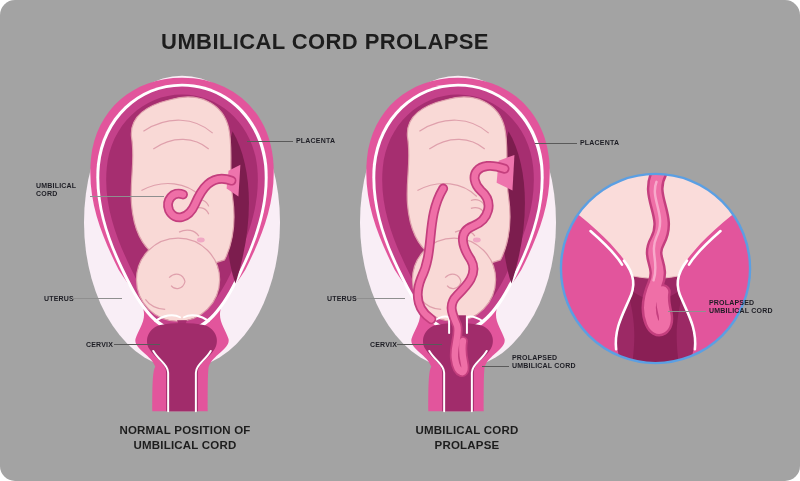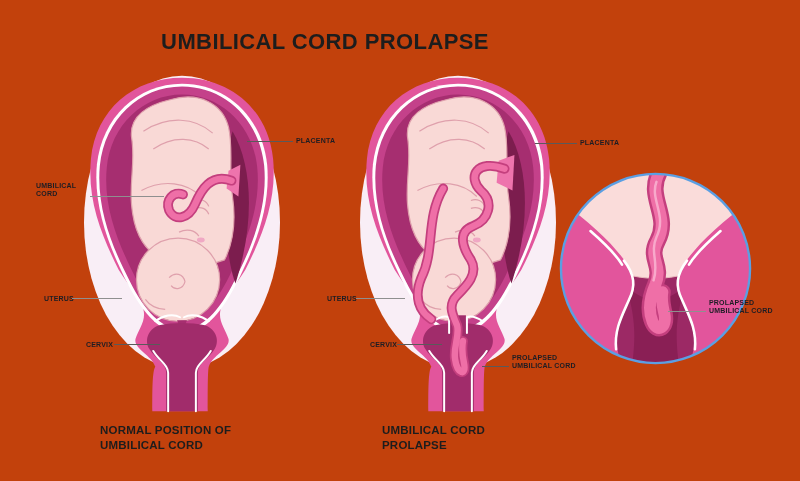--- a/index.html
+++ b/index.html
@@ -1,24 +1,24 @@
 <!DOCTYPE html>
 <html><head>
 <meta charset="utf-8">
 <style>
   html,body{margin:0;padding:0;}
   body{background:#ffffff;font-family:"Liberation Sans",sans-serif;}
-  .stage{position:relative;width:800px;height:481px;background:#c2410c;overflow:hidden;}
+  .stage{position:relative;width:800px;height:481px;background:#a3a3a3;overflow:hidden;border-radius:15px;}
   .title{position:absolute;left:115px;top:29px;width:420px;text-align:center;
          font-size:22px;font-weight:800;letter-spacing:.4px;color:#1d1d1d;white-space:nowrap;}
   .lbl{position:absolute;font-size:7px;font-weight:700;color:#1d1d24;letter-spacing:.2px;
        line-height:1.18;white-space:pre-line;}
   .leader{position:absolute;height:1px;background:#5a5a5a;}
   .leader.gray{background:#8f8f8f;}
-  .caption{position:absolute;width:170px;font-size:11.5px;font-weight:800;
+  .caption{position:absolute;width:170px;text-align:center;font-size:11.5px;font-weight:800;
            color:#1d1d1d;line-height:1.3;white-space:pre-line;letter-spacing:.2px;}
   svg{position:absolute;display:block;}
 </style>
 </head>
 <body>
 
 <div class="stage">
 
   <div class="title">UMBILICAL CORD PROLAPSE</div>
 

